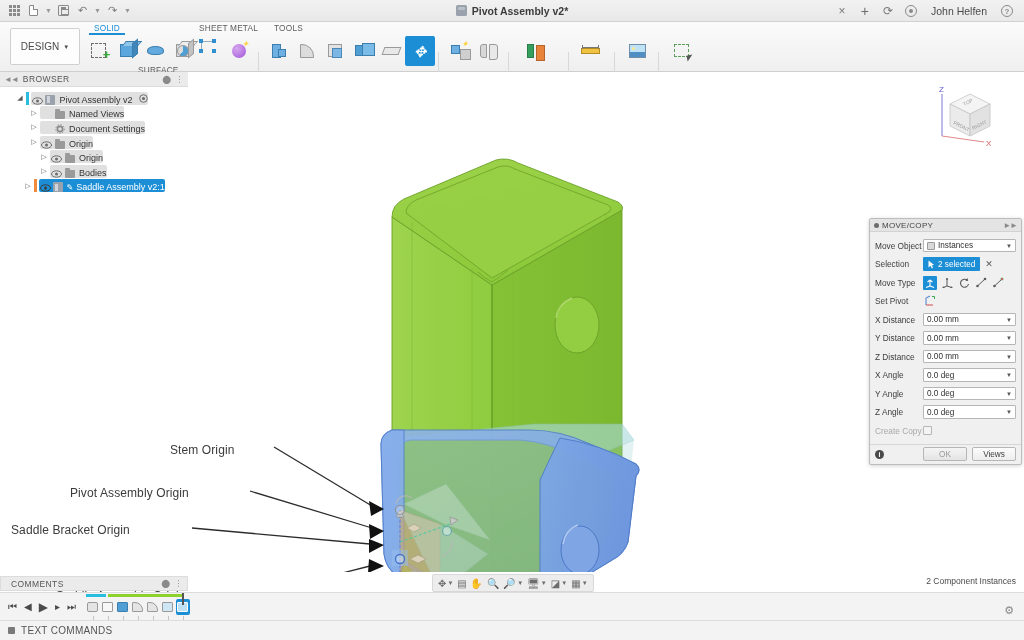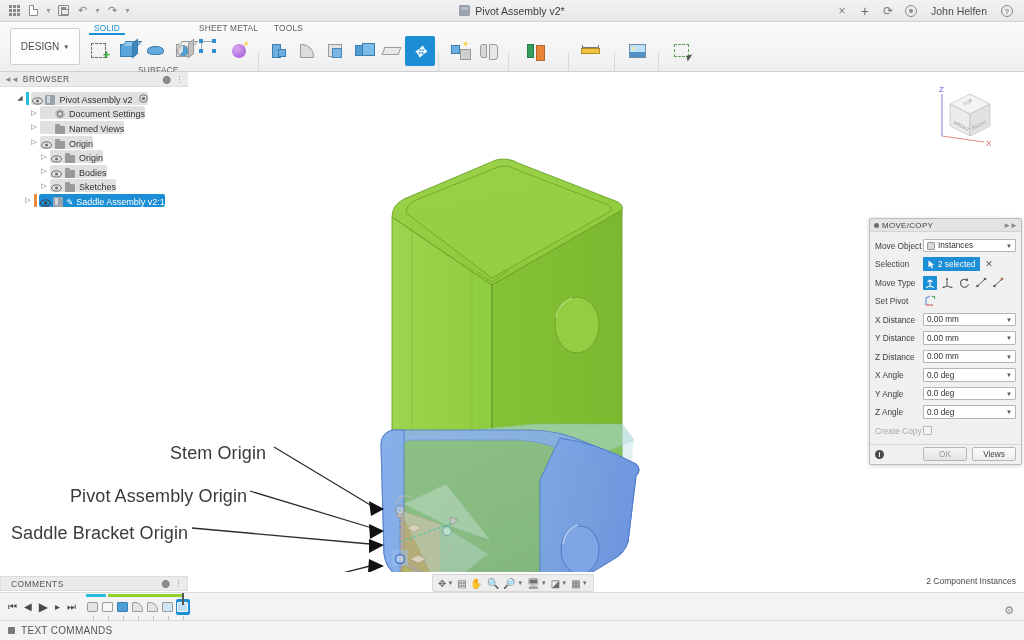--- a/index.html
+++ b/index.html
@@ -27,21 +27,21 @@
   .grid-glyph { display: grid; grid-template-columns: repeat(3,3px); grid-template-rows: repeat(3,3px); gap: 1px; }
   .grid-glyph i { background: #8a8a8a; display: block; width: 3px; height: 3px; }
   .doc-glyph { width: 9px; height: 11px; border: 1.3px solid #8a8a8a; border-radius: 1px; position: relative; background:#fff;}
   .doc-glyph::after { content:''; position:absolute; top:-1px; right:-1px; width:4px;height:4px;background:#f2f2f2;border-left:1.3px solid #8a8a8a;border-bottom:1.3px solid #8a8a8a;}
   .save-glyph { width: 11px; height: 11px; border: 1.4px solid #8a8a8a; border-radius: 1px; position: relative; }
   .save-glyph::before { content:''; position:absolute; top:0.5px; left:2px; width:5px; height:3.5px; background:#8a8a8a;}
   .save-glyph::after { content:''; position:absolute; bottom:0.5px; left:1.5px; width:6px; height:3.5px; border:1px solid #8a8a8a;}
 
   .tab-center {
     position: absolute; left: 0; right: 0; height: 22px;
-    display: flex; align-items: center; justify-content: center; pointer-events: none;
+    display: flex; align-items: center; justify-content: center; pointer-events: none; font-weight: bold;
   }
   .doctab {
     display: flex; align-items: center; gap: 5px; pointer-events: auto;
     font-size: 10.5px; color: #3c3c3c; padding: 0 8px; height: 22px;
   }
   .tab-cube {
     width: 11px; height: 11px; background: #9aa3ad; border-radius: 1.5px; position: relative;
   }
   .tab-cube::after{content:'';position:absolute;inset:2px 2px auto 2px;height:3px;background:#b9c0c7;border-radius:1px;}
   .titlebar-right {
@@ -160,21 +160,21 @@
   .tlabel { color:#333; padding-left:3px; }
   .pencil { font-size:8px; color:#fff; padding-left:2px; }
 
   
   .viewport { position:absolute; top:72px; left:0; width:1024px; height:500px; background:#fff; }
 
   
   .viewcube { position:absolute; right:18px; top:8px; width:80px; height:72px; }
 
   
-  .anno { position:absolute; font-size:18px; color:#3b3b3b; white-space:nowrap; letter-spacing:.1px;}
+  .anno { position:absolute; font-size:12px; color:#3b3b3b; white-space:nowrap; letter-spacing:.1px;}
 
   
   .dlg {
     position:absolute; left:869px; top:218px; width:153px;
     background:#f0f0f0; border:1px solid #bdbdbd; border-radius:2px;
     box-shadow: 0 1px 4px rgba(0,0,0,.18); font-size:8.3px; color:#3d3d3d; z-index:20;
   }
   .dlg-hd {
     height:13px; background:#e4e4e4; border-bottom:1px solid #d2d2d2;
     display:flex; align-items:center; gap:3px; padding:0 4px;
@@ -623,37 +623,37 @@
               </svg>
           </span>
         </span>
       </div>
 
       <div class="trow hl" style="padding-left:28px;">
         <span class="twist">▷</span>
         <span class="tw">
           <span class="eye"></span>
           <span class="ticon">
-            <svg width="10" height="10" viewBox="0 0 10 10">
-                <circle cx="5" cy="5" r="2.6" fill="none" stroke="#8a8a8a" stroke-width="1.6"></circle>
-                <circle cx="5" cy="5" r="4.2" fill="none" stroke="#8a8a8a" stroke-width="1" stroke-dasharray="1.4,1.4"></circle>
-              </svg>
-          </span>
-          <span class="tlabel">Document Settings</span>
+              <i class="folder"></i>
+            </span>
+          <span class="tlabel">Named Views</span>
         </span>
       </div>
 
       <div class="trow hl" style="padding-left:28px;">
         <span class="twist">▷</span>
         <span class="tw">
           <span class="eye"></span>
           <span class="ticon">
-              <i class="folder"></i>
-            </span>
-          <span class="tlabel">Named Views</span>
+            <svg width="10" height="10" viewBox="0 0 10 10">
+                <circle cx="5" cy="5" r="2.6" fill="none" stroke="#8a8a8a" stroke-width="1.6"></circle>
+                <circle cx="5" cy="5" r="4.2" fill="none" stroke="#8a8a8a" stroke-width="1" stroke-dasharray="1.4,1.4"></circle>
+              </svg>
+          </span>
+          <span class="tlabel">Document Settings</span>
         </span>
       </div>
 
       <div class="trow hl" style="padding-left:28px;">
         <span class="twist">▷</span>
         <span class="tw">
           <span class="eye">
             <svg width="11" height="8" viewBox="0 0 11 8">
                 <ellipse cx="5.5" cy="4" rx="5" ry="3.2" fill="none" stroke="#6d6d6d" stroke-width="1"></ellipse>
                 <circle cx="5.5" cy="4" r="1.5" fill="#6d6d6d"></circle>
@@ -692,35 +692,20 @@
                 <circle cx="5.5" cy="4" r="1.5" fill="#6d6d6d"></circle>
               </svg>
           </span>
           <span class="ticon">
               <i class="folder"></i>
             </span>
           <span class="tlabel">Bodies</span>
         </span>
       </div>
 
-      <div class="trow hl" style="padding-left:38px;">
-        <span class="twist">▷</span>
-        <span class="tw">
-          <span class="eye">
-            <svg width="11" height="8" viewBox="0 0 11 8">
-                <ellipse cx="5.5" cy="4" rx="5" ry="3.2" fill="none" stroke="#6d6d6d" stroke-width="1"></ellipse>
-                <circle cx="5.5" cy="4" r="1.5" fill="#6d6d6d"></circle>
-              </svg>
-          </span>
-          <span class="ticon">
-              <i class="folder"></i>
-            </span>
-          <span class="tlabel">Sketches</span>
-        </span>
-      </div>
 
       <div class="trow sel" style="padding-left:22px;">
         <span class="twist">▷</span>
         <span class="cbar" style="background:#f08a3c;"></span>
         <span class="tw">
           <span class="eye">
             <svg width="11" height="8" viewBox="0 0 11 8">
                 <ellipse cx="5.5" cy="4" rx="5" ry="3.2" fill="none" stroke="#3d3d3d" stroke-width="1"></ellipse>
                 <circle cx="5.5" cy="4" r="1.5" fill="#3d3d3d"></circle>
               </svg>

